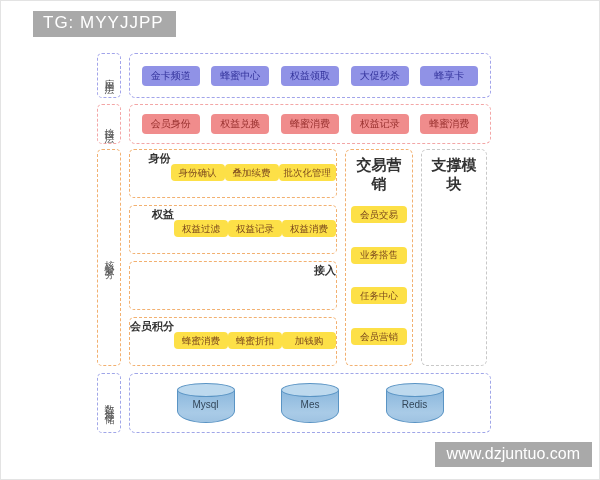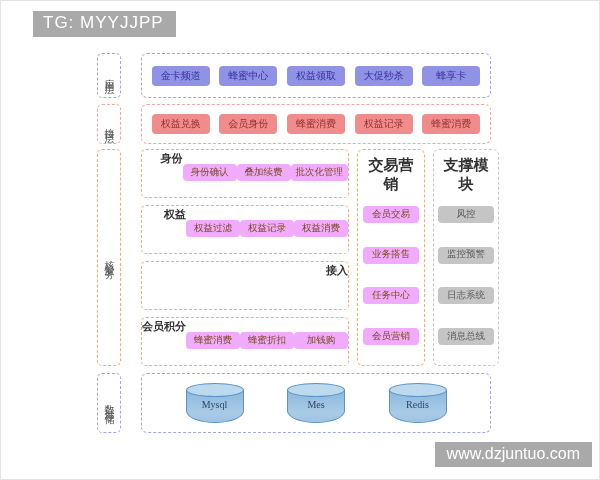--- a/index.html
+++ b/index.html
@@ -6,21 +6,21 @@
   body{
     width:600px;height:480px;position:relative;background:#ffffff;
     font-family:"Liberation Sans",sans-serif;overflow:hidden;
     border:1px solid #e3e3e3;box-sizing:border-box;
   }
   
   .wm{position:absolute;background:#a9a9a9;color:#ffffff;white-space:nowrap;}
   .wm-top{left:32px;top:10px;font-size:17px;padding:2px 12px 4px 10px;letter-spacing:1px;}
   .wm-bottom{right:7px;bottom:12px;font-size:16px;padding:3px 12px 4px 12px;}
   
-  .row{position:absolute;left:96px;width:394px;display:flex;gap:20px;font-family:Liberation Serif, serif;}
+  .row{position:absolute;left:96px;width:394px;display:flex;gap:8px;}
   .row-app{top:52px;height:45px;}
   .row-if{top:103px;height:40px;}
   .row-core{top:148px;height:217px;}
   .row-storage{top:372px;height:60px;}
   
   .layer-label{
     width:24px;flex:0 0 24px;display:flex;align-items:center;justify-content:center;
     border-radius:5px;box-sizing:border-box;
   }
   .layer-label span{
@@ -39,21 +39,21 @@
     display:flex;align-items:center;justify-content:space-evenly;
   }
   
   .box{
     display:flex;align-items:center;justify-content:center;
     border-radius:4px;font-size:10px;line-height:1;
     height:20px;min-width:58px;padding:0 5px;box-sizing:border-box;white-space:nowrap;
   }
   .b-purple{background:#9092e6;color:#34349c;}
   .b-pink{background:#f08c8c;color:#98302e;}
-  .b-orange{background:#f0abfc;color:#7d4a1e;}
+  .b-orange{background:#fde047;color:#7d4a1e;}
   .b-gray{background:#c5c5c5;color:#5a5a5a;}
   
   .core-area{flex:1;display:flex;gap:8px;}
   .core-left{flex:0 0 208px;display:flex;flex-direction:column;justify-content:space-between;}
   .group{
     border-radius:5px;box-sizing:border-box;height:49px;
     display:flex;flex-direction:row;justify-content:flex-end;padding:2px 0 4px 0;
   }
   .group-title{font-size:11px;font-weight:bold;color:#333;text-align:center;line-height:1.2;}
   .group-boxes{display:flex;justify-content:space-evenly;align-items:center;}
@@ -100,22 +100,22 @@
     <div class="box b-purple">大促秒杀</div>
     <div class="box b-purple">蜂享卡</div>
   </div>
 </div>
 
 <div class="row row-if">
   <div class="layer-label d-pink">
     <span>接口层</span>
   </div>
   <div class="container d-pink">
+    <div class="box b-pink">会员身份</div>
     <div class="box b-pink">权益兑换</div>
-    <div class="box b-pink">会员身份</div>
     <div class="box b-pink">蜂蜜消费</div>
     <div class="box b-pink">权益记录</div>
     <div class="box b-pink">蜂蜜消费</div>
   </div>
 </div>
 
 <div class="row row-core">
   <div class="layer-label d-orange">
     <span>核心服务</span>
   </div>
@@ -156,26 +156,20 @@
       <div class="col-boxes">
         <div class="box b-orange">会员交易</div>
         <div class="box b-orange">业务搭售</div>
         <div class="box b-orange">任务中心</div>
         <div class="box b-orange">会员营销</div>
       </div>
     </div>
 
     <div class="core-col core-right d-gray">
       <div class="col-title">支撑模块</div>
-      <div class="col-boxes">
-        <div class="box b-gray">风控</div>
-        <div class="box b-gray">监控预警</div>
-        <div class="box b-gray">日志系统</div>
-        <div class="box b-gray">消息总线</div>
-      </div>
     </div>
 
   </div>
 </div>
 
 <div class="row row-storage">
   <div class="layer-label d-blue">
     <span>数据存储</span>
   </div>
   <div class="container d-blue cyl-row">

